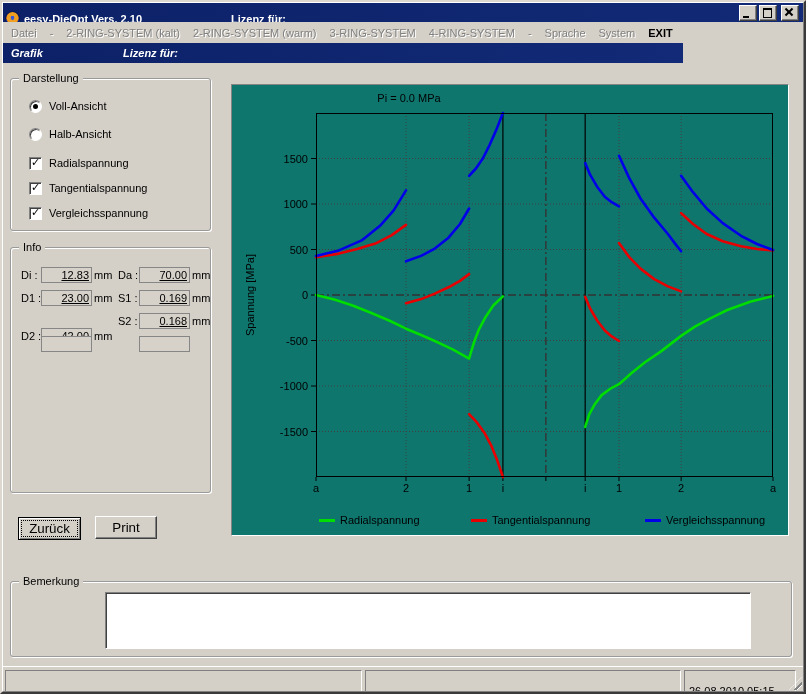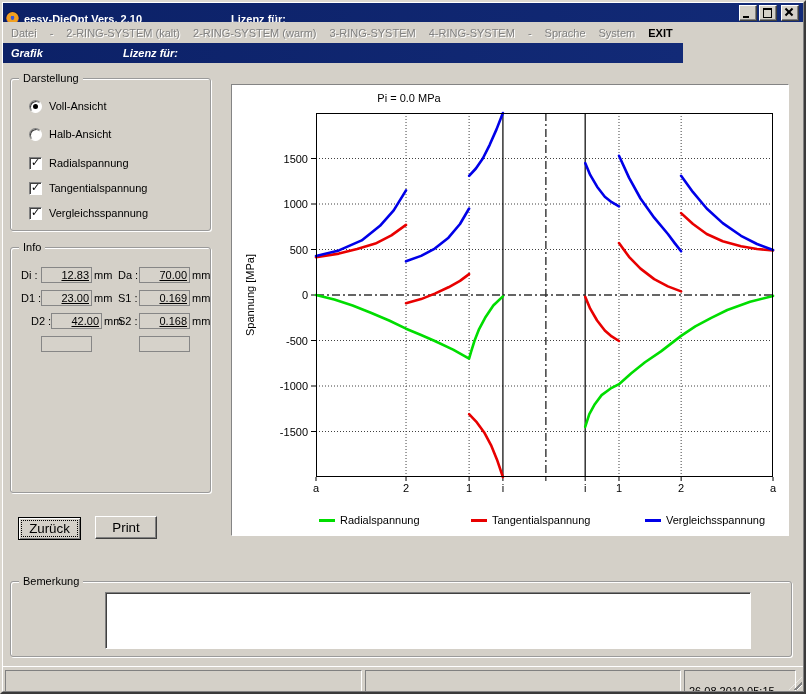--- a/index.html
+++ b/index.html
@@ -54,21 +54,21 @@
   .field{position:absolute;height:16px;line-height:16px;}
   .field .flabel{position:absolute;left:0;}
   .field .fbox{position:absolute;width:47px;height:14px;border:1px solid #868686;background:#d6d2ca;text-align:right;padding-right:2px;line-height:14px;text-decoration:underline;}
   .field .funit{position:absolute;}
 
   
   .btn{position:absolute;background:#d4d0c8;border:1px solid;border-color:#fff #404040 #404040 #fff;box-shadow:inset -1px -1px 0 #808080;text-align:center;cursor:default;}
   .btn.default{border:1px solid #000;box-shadow:inset 1px 1px 0 #fff,inset -1px -1px 0 #808080;outline:1px dotted #000;outline-offset:-4px;}
 
   
-  .chart-panel{position:absolute;left:231px;top:84px;width:558px;height:452px;background:#ffffff;border:1px solid;border-color:#848484 #fff #fff #848484;box-sizing:border-box;}
+  .chart-panel{position:absolute;left:231px;top:84px;width:558px;height:452px;background:#0f766e;border:1px solid;border-color:#848484 #fff #fff #848484;box-sizing:border-box;}
   .pi-label{position:absolute;top:7px;width:240px;text-align:center;}
   .ylabel{position:absolute;left:18px;top:210px;transform:translate(-50%,-50%) rotate(-90deg);white-space:nowrap;}
   #plot-svg{position:absolute;left:84px;top:28px;overflow:visible;}
   .ytick{position:absolute;left:30px;width:46px;text-align:right;height:14px;line-height:14px;}
   .xtick{position:absolute;top:396px;width:20px;text-align:center;height:14px;line-height:14px;}
   .legend-item{position:absolute;top:428px;display:flex;align-items:center;height:14px;}
   .legend-dash{width:16px;height:3px;margin-right:5px;}
 
   
   .bem-text{position:absolute;left:94px;top:10px;width:646px;height:57px;background:#fff;border:1px solid;border-color:#808080 #fff #fff #808080;box-shadow:inset 1px 1px 0 #404040;resize:none;font-family:"Liberation Sans",sans-serif;font-size:11px;box-sizing:border-box;}
@@ -163,21 +163,21 @@
     <span class="flabel">D1 :</span>
     <span class="fbox" style="left:20px;">23.00</span>
     <span class="funit" style="left:73px;">mm</span>
   </div>
   <div class="field" style="left:107px;top:42px;width:90px;">
     <span class="flabel">S1 :</span>
     <span class="fbox" style="left:21px;">0.169</span>
     <span class="funit" style="left:74px;">mm</span>
   </div>
 
-  <div class="field" style="left:10px;top:65px;width:90px;margin-left:10px;">
+  <div class="field" style="left:10px;top:80px;width:90px;">
     <span class="flabel">D2 :</span>
     <span class="fbox" style="left:20px;">42.00</span>
     <span class="funit" style="left:73px;">mm</span>
   </div>
   <div class="field" style="left:107px;top:65px;width:90px;">
     <span class="flabel">S2 :</span>
     <span class="fbox" style="left:21px;">0.168</span>
     <span class="funit" style="left:74px;">mm</span>
   </div>
 

